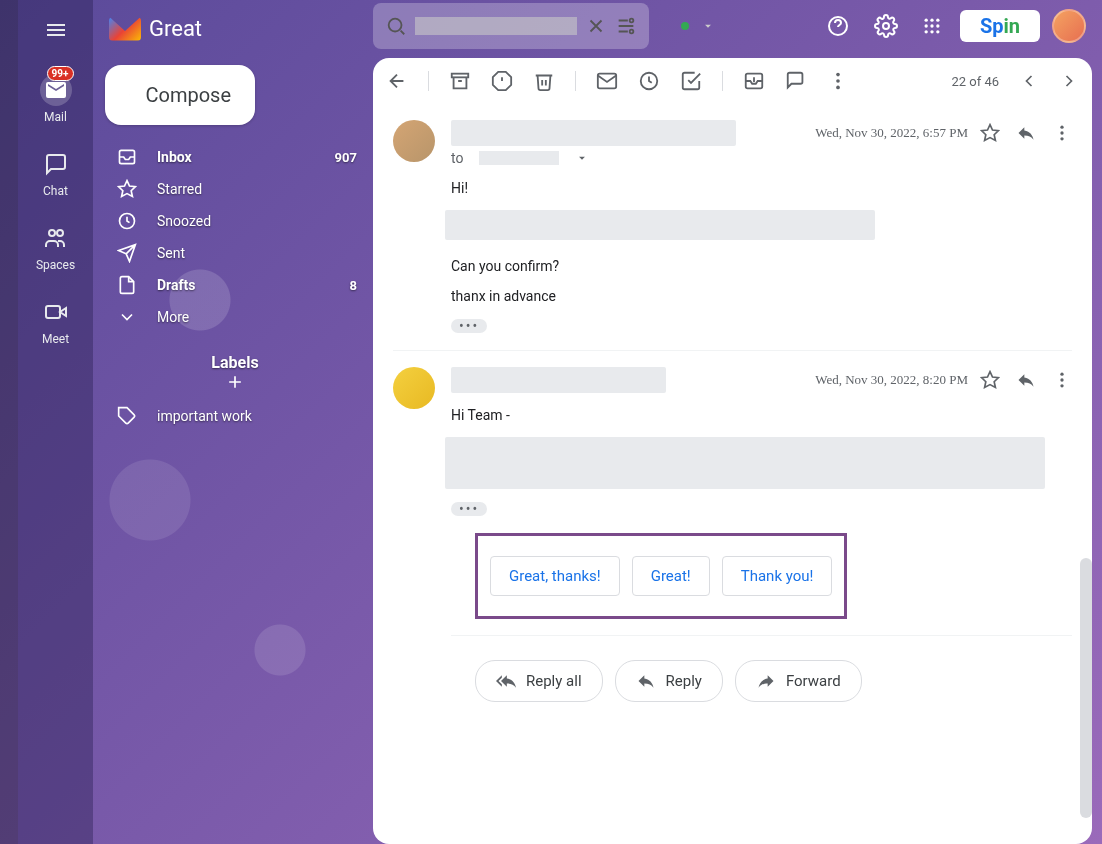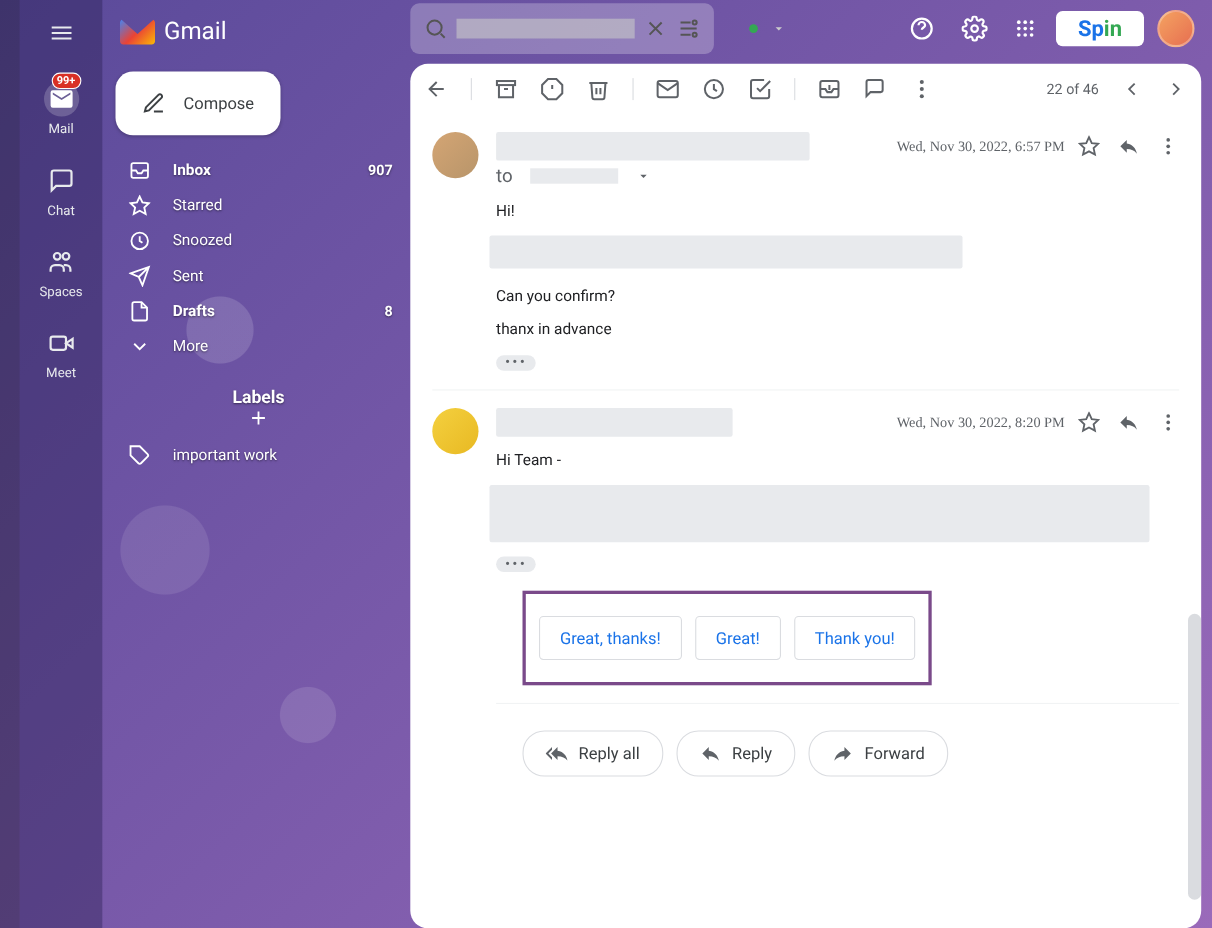--- a/index.html
+++ b/index.html
@@ -89,21 +89,21 @@
   border-radius: 4px;
 }
 .compose {
   margin: 8px 0 16px 12px;
   background: #fff;
   border-radius: 16px;
   padding: 18px 24px;
   display: flex;
   align-items: center;
   gap: 16px;
-  font-size: 15px;
+  font-size: 20px;
   color: #3c4043;
   width: 150px;
   cursor: pointer;
   box-shadow: 0 1px 3px rgba(0,0,0,0.2);
 }
 .nav-item {
   display: flex;
   align-items: center;
   gap: 20px;
   padding: 6px 16px 6px 24px;
@@ -199,21 +199,21 @@
 .messages { flex: 1; overflow-y: auto; padding: 0 20px 20px; }
 .msg { display: flex; gap: 16px; padding: 16px 0; }
 .msg-avatar { width: 42px; height: 42px; border-radius: 50%; flex-shrink: 0; }
 .av1 { background: linear-gradient(135deg, #d4a574, #b8956a); }
 .av2 { background: linear-gradient(135deg, #f4d03f, #e8b923); }
 .msg-body { flex: 1; }
 .msg-head { display: flex; align-items: center; gap: 12px; font-family: Liberation Serif, serif; }
 .redact-name { background: #e8eaed; height: 26px; border-radius: 2px; }
 .msg-date { color: #5f6368; font-size: 13px; white-space: nowrap; }
 .msg-actions { display: flex; gap: 16px; color: #5f6368; }
-.msg-to { color: #5f6368; font-size: 17px; margin-top: 4px; display: flex; align-items: center; gap: 16px; }
+.msg-to { color: #5f6368; font-size: 14px; margin-top: 4px; display: flex; align-items: center; gap: 16px; }
 .redact-to { background: #e8eaed; height: 14px; width: 80px; display: inline-block; }
 .msg-text { margin-top: 14px; font-size: 14px; color: #202124; }
 .msg-text p { margin-bottom: 14px; }
 .redact-block { background: #e8eaed; border-radius: 2px; }
 .trimmed { background: #e8eaed; border-radius: 10px; padding: 2px 8px; display: inline-block; color: #5f6368; font-size: 14px; letter-spacing: 2px; cursor: pointer; line-height: 10px; }
 
 .smart-reply {
   border: 3px solid #7a4a8a;
   padding: 20px 12px;
   margin: 16px 0 16px 24px;
@@ -299,21 +299,21 @@
             <path d="M22 8l-6 4 6 4V8z"></path>
           </svg>
       </div>
       <span>Meet</span>
     </div>
   </div>
 
   <div class="sidebar">
     <div class="logo">
       <div class="logo-m"></div>
-      <span>Gmail</span>
+      <span>Great</span>
     </div>
     <div class="compose">
       <svg width="22" height="22" viewBox="0 0 24 24" fill="none" stroke="#3c4043" stroke-width="2">
           <path d="M12 20h9M16.5 3.5a2.121 2.121 0 113 3L7 19l-4 1 1-4L16.5 3.5z"></path>
         </svg>
       <span>Compose</span>
     </div>
     <div class="nav-item selected">
       <svg width="20" height="20" viewBox="0 0 24 24" fill="none" stroke="#fff" stroke-width="2">
           <rect x="3" y="4" width="18" height="16" rx="2"></rect>

